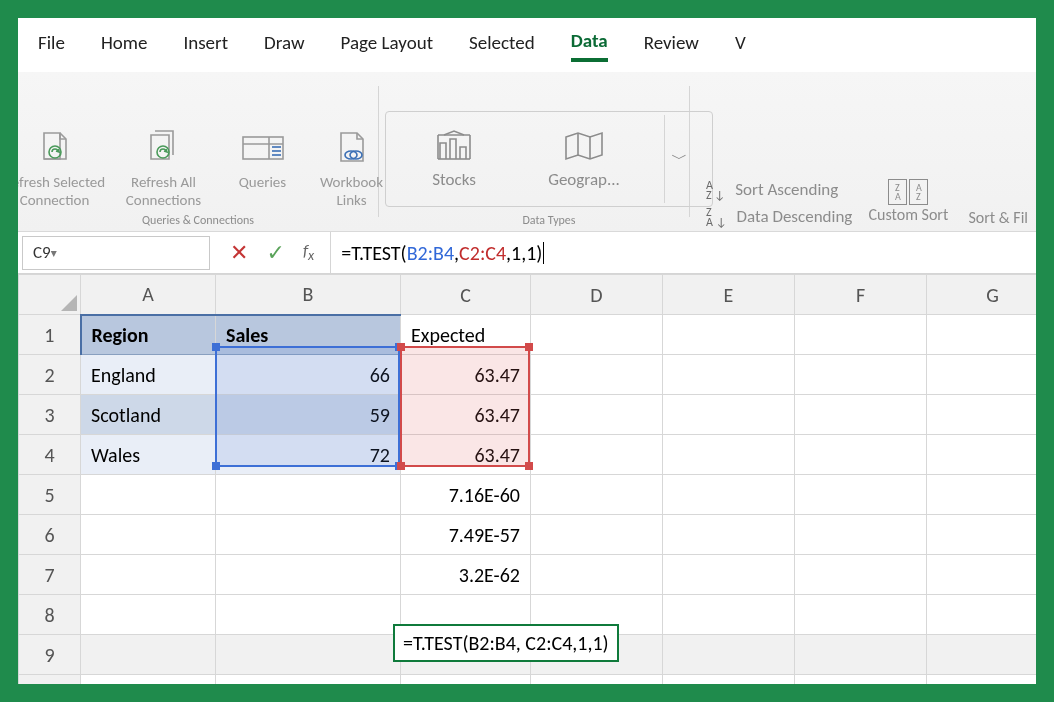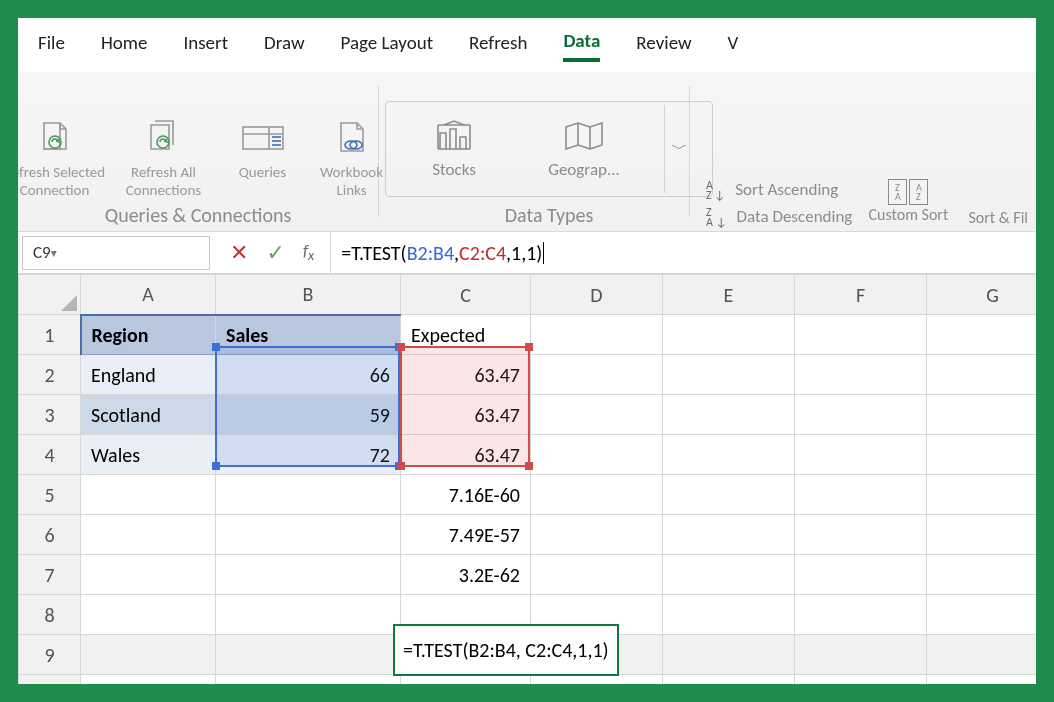--- a/index.html
+++ b/index.html
@@ -45,21 +45,21 @@
     padding: 6px 10px 4px 10px;
     position: relative;
   }
   .group .row-btns { display:flex; gap:4px; }
   .big-btn {
     display:flex; flex-direction:column; align-items:center; justify-content:flex-start;
     width:105px; color:#9a9a9a; font-size:15px; text-align:center; gap:7px; padding-top:8px;
   }
   .big-btn.narrow { width:85px; }
   .big-btn .icon { height:36px; display:flex; align-items:center; justify-content:center; }
-  .group-label { color:#8c8c8c; font-size:20px; margin-top:4px; }
+  .group-label { color:#8c8c8c; font-size:12px; margin-top:4px; }
   .divider { width:1px; background:#d5d5d5; margin:14px 0; }
   .data-types-box {
     border:1px solid #cfcfcf; border-radius:4px;
     display:flex; align-items:center; gap:30px;
     height:96px; padding:0 18px; margin:8px 0 2px 0;
     color:#8c8c8c;
   }
   .dt-item { display:flex; flex-direction:column; align-items:center; gap:6px; width:100px; font-size:17px;}
   .dt-caret { border-left:1px solid #d5d5d5; height:88px; width:30px; display:flex; align-items:center; justify-content:center; color:#888;}
   .sort-list { display:flex; flex-direction:column; gap:6px; padding:10px 0 0 10px; color:#8c8c8c; font-size:17px;}
@@ -123,41 +123,41 @@
   .range-blue {
     border:2px solid #3d6fd6; background:rgba(86,129,214,0.15);
   }
   .range-red {
     border:2px solid #d24a4a; background:rgba(226,109,109,0.17);
   }
   .handle { position:absolute; width:8px; height:8px; background:#fff; }
   .handle.blue { border:2px solid #3d6fd6; background:#3d6fd6; }
   .handle.red  { border:2px solid #d24a4a; background:#d24a4a; }
   .formula-cell-box {
-    border:2.5px solid #0f7a3b; background:#fff; font-size:20px; padding:12px 8px;
+    border:2.5px solid #0f7a3b; background:#fff; font-size:20px; padding:5px 8px;
     display:flex; align-items:center; white-space:nowrap;
   }
   
   tr.r1 td { background:#b8c7de; border-top:2px solid #4a6fa5; border-bottom:1px solid #889fbf;margin-left:12px;}
   tr.r1 td:first-of-type{ border-left:2px solid #4a6fa5;}
   tr.alt td.inblk { background:#e9eef7; }
   tr.darkalt td.inblk { background:#cdd8e8; }
 </style>
 </head>
 <body>
 
 <div class="frame">
 
   <div class="tabs">
     <div class="tab">File</div>
     <div class="tab">Home</div>
     <div class="tab">Insert</div>
     <div class="tab">Draw</div>
     <div class="tab">Page Layout</div>
-    <div class="tab">Refresh</div>
+    <div class="tab">Selected</div>
     <div class="tab active">Data</div>
     <div class="tab">Review</div>
     <div class="tab">V</div>
   </div>
 
   <div class="ribbon">
     <div class="group" style="width:360px;">
       <div class="row-btns">
         <div class="big-btn">
           <span class="icon">

